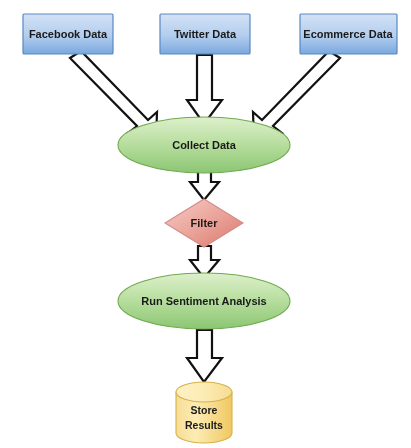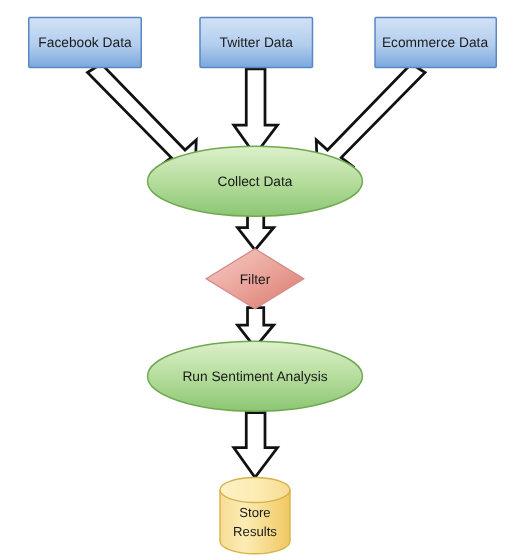--- a/index.html
+++ b/index.html
@@ -10,20 +10,21 @@
   body {
     width: 411px;
     height: 448px;
     font-family: "Liberation Sans", sans-serif;
     overflow: hidden;
   }
   #diagram-root {
     position: relative;
     width: 411px;
     height: 425px;
+    font-weight: bold;
   }
   svg#flow-svg {
     position: absolute;
     top: 0;
     left: 0;
     width: 411px;
     height: 448px;
   }
   .node-label {
     font-family: "Liberation Sans", sans-serif;

